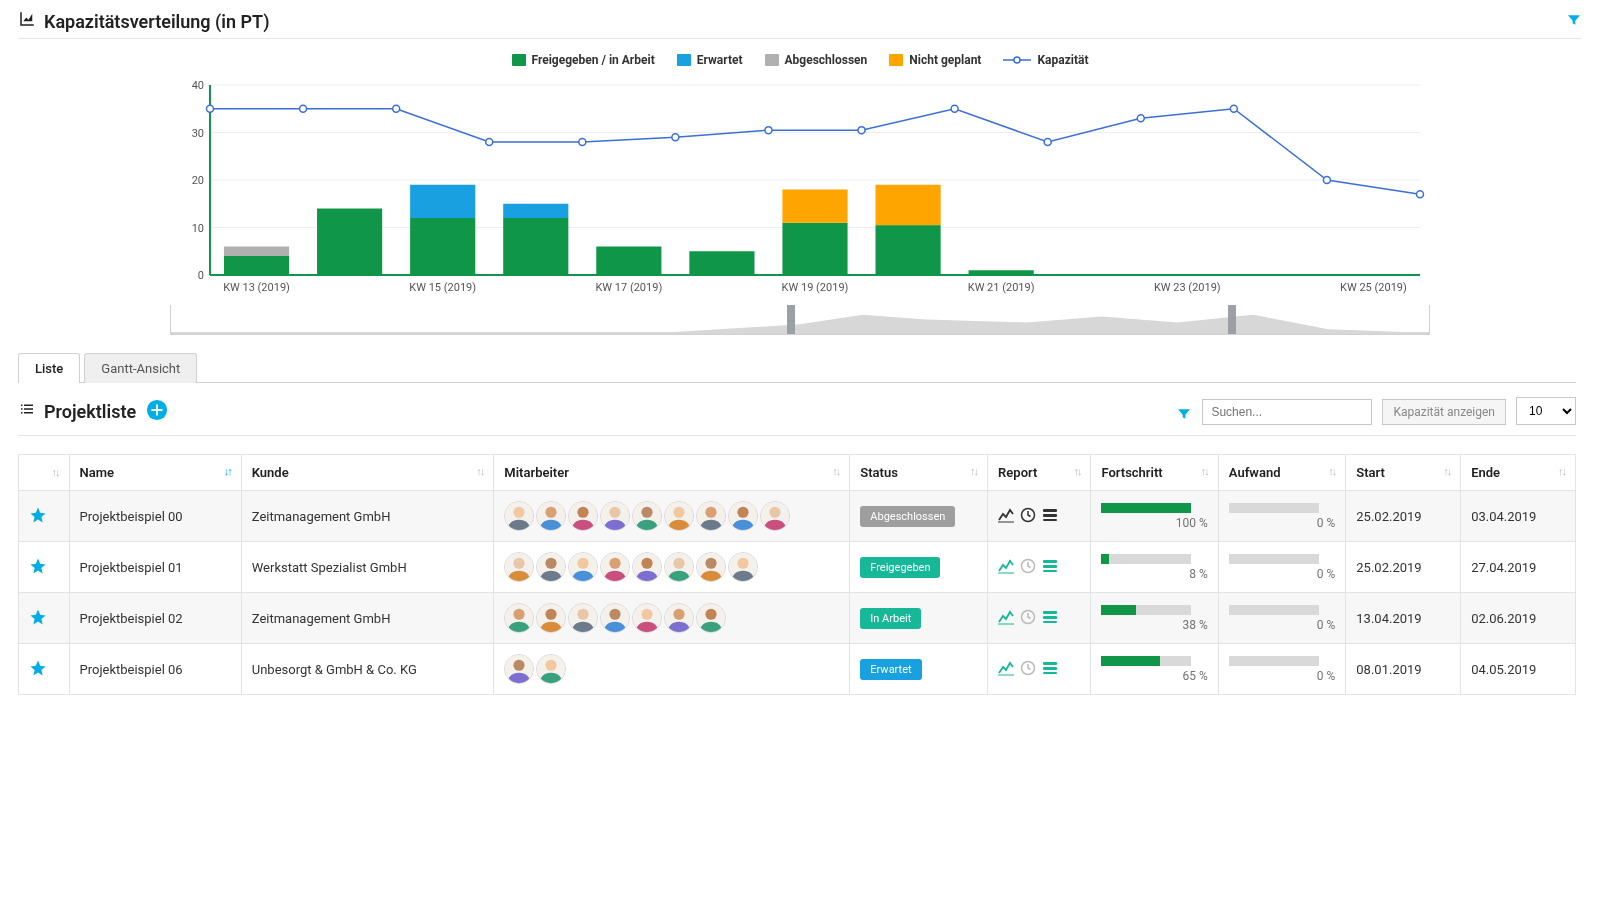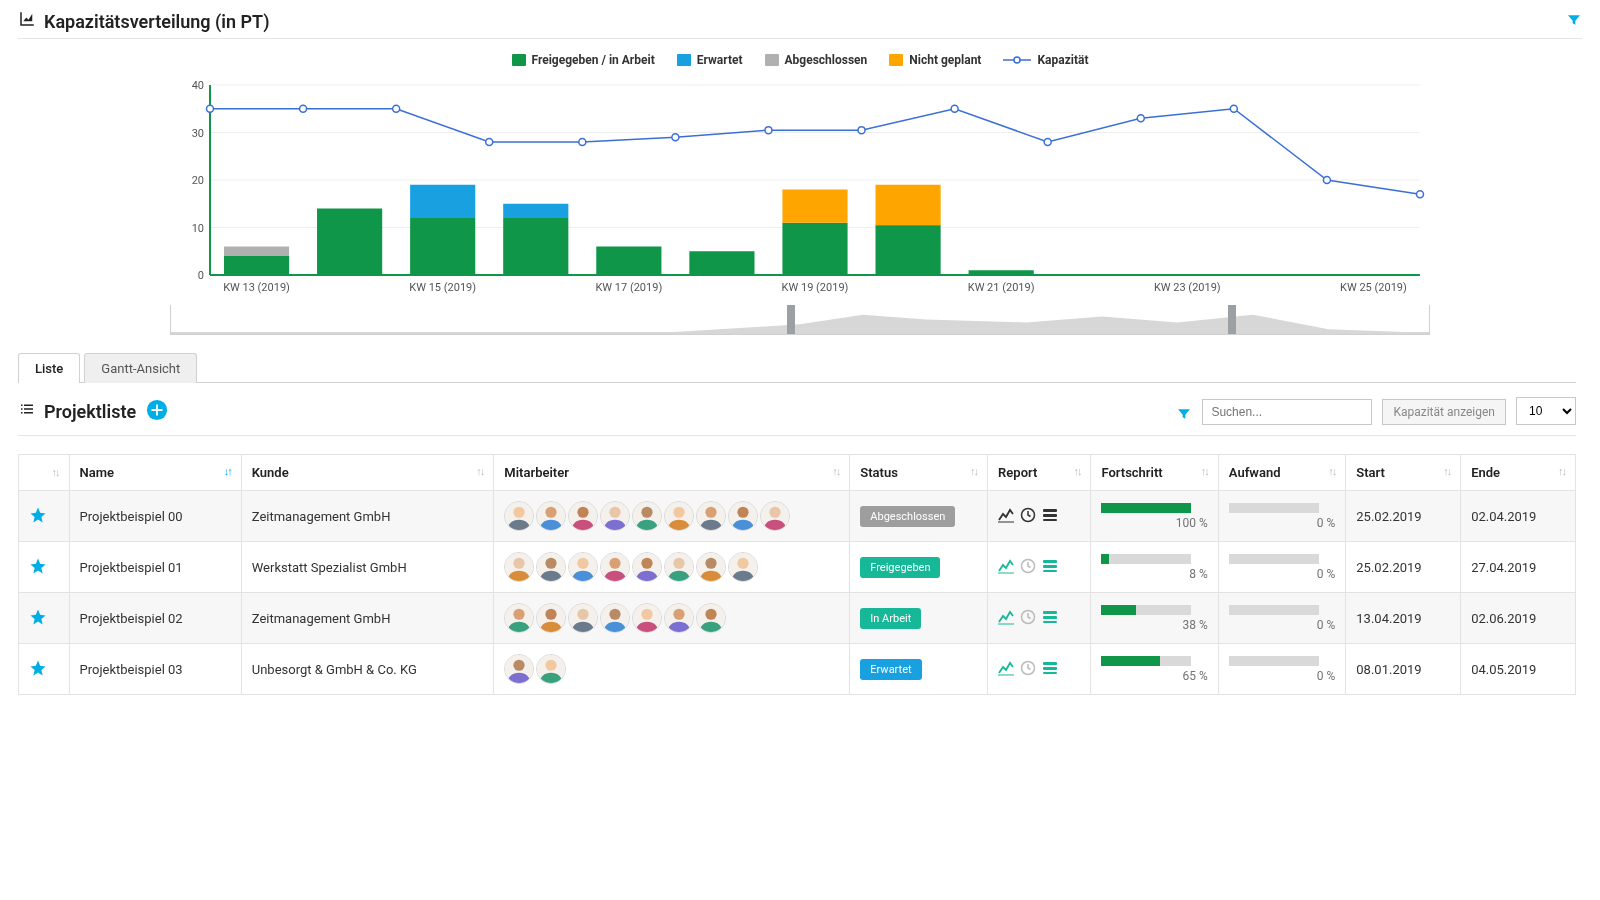--- a/index.html
+++ b/index.html
@@ -421,21 +421,21 @@
             </div>
       <div class="progtxt">100 %</div>
           </td>
           <td>
       <div class="progbar">
               <div class="fill" style="width:0%"></div>
             </div>
       <div class="progtxt">0 %</div>
           </td>
           <td class="small-col">25.02.2019</td>
-          <td class="small-col">02.04.2019</td>
+          <td class="small-col">03.04.2019</td>
         </tr>
         <tr>
           <td class="star">
       <span class="star-icon"><svg viewBox="0 0 24 24">
                 <path d="M12 2l2.9 6.9L22 10l-5.5 4.8L18.2 22 12 18l-6.2 4 1.7-7.2L2 10l7.1-1.1L12 2z"></path>
               </svg></span></td>
           <td>Projektbeispiel 01</td>
           <td>Werkstatt Spezialist GmbH</td>
           <td>
             <div class="avatars">
@@ -629,21 +629,21 @@
       <div class="progtxt">0 %</div>
           </td>
           <td class="small-col">13.04.2019</td>
           <td class="small-col">02.06.2019</td>
         </tr>
         <tr>
           <td class="star">
       <span class="star-icon"><svg viewBox="0 0 24 24">
                 <path d="M12 2l2.9 6.9L22 10l-5.5 4.8L18.2 22 12 18l-6.2 4 1.7-7.2L2 10l7.1-1.1L12 2z"></path>
               </svg></span></td>
-          <td>Projektbeispiel 03</td>
+          <td>Projektbeispiel 06</td>
           <td>Unbesorgt &amp; GmbH &amp; Co. KG</td>
           <td>
             <div class="avatars">
               <span class="avatar">
         <svg viewBox="0 0 30 30">
                   <rect width="30" height="30" fill="#f4f0ec"></rect>
         <circle cx="15" cy="11" r="6" fill="#b98a63"></circle>
         <path d="M3 30c0-7 5-11 12-11s12 4 12 11" fill="#7c6fd1"></path>
                 </svg>
               </span>

